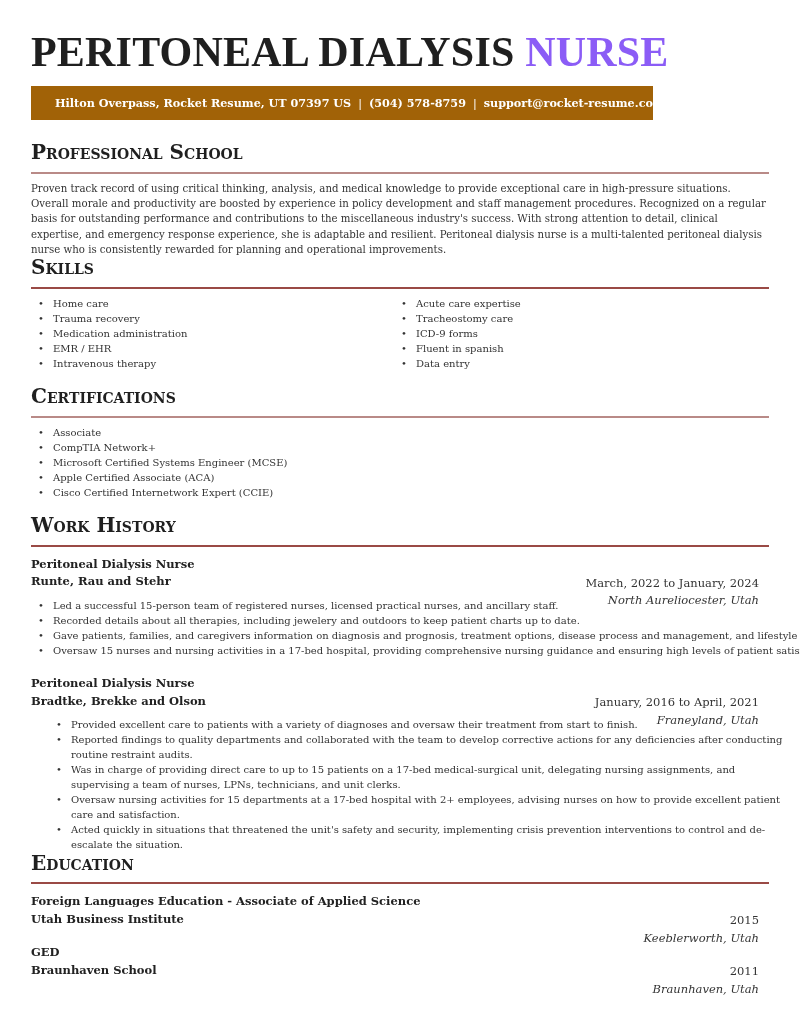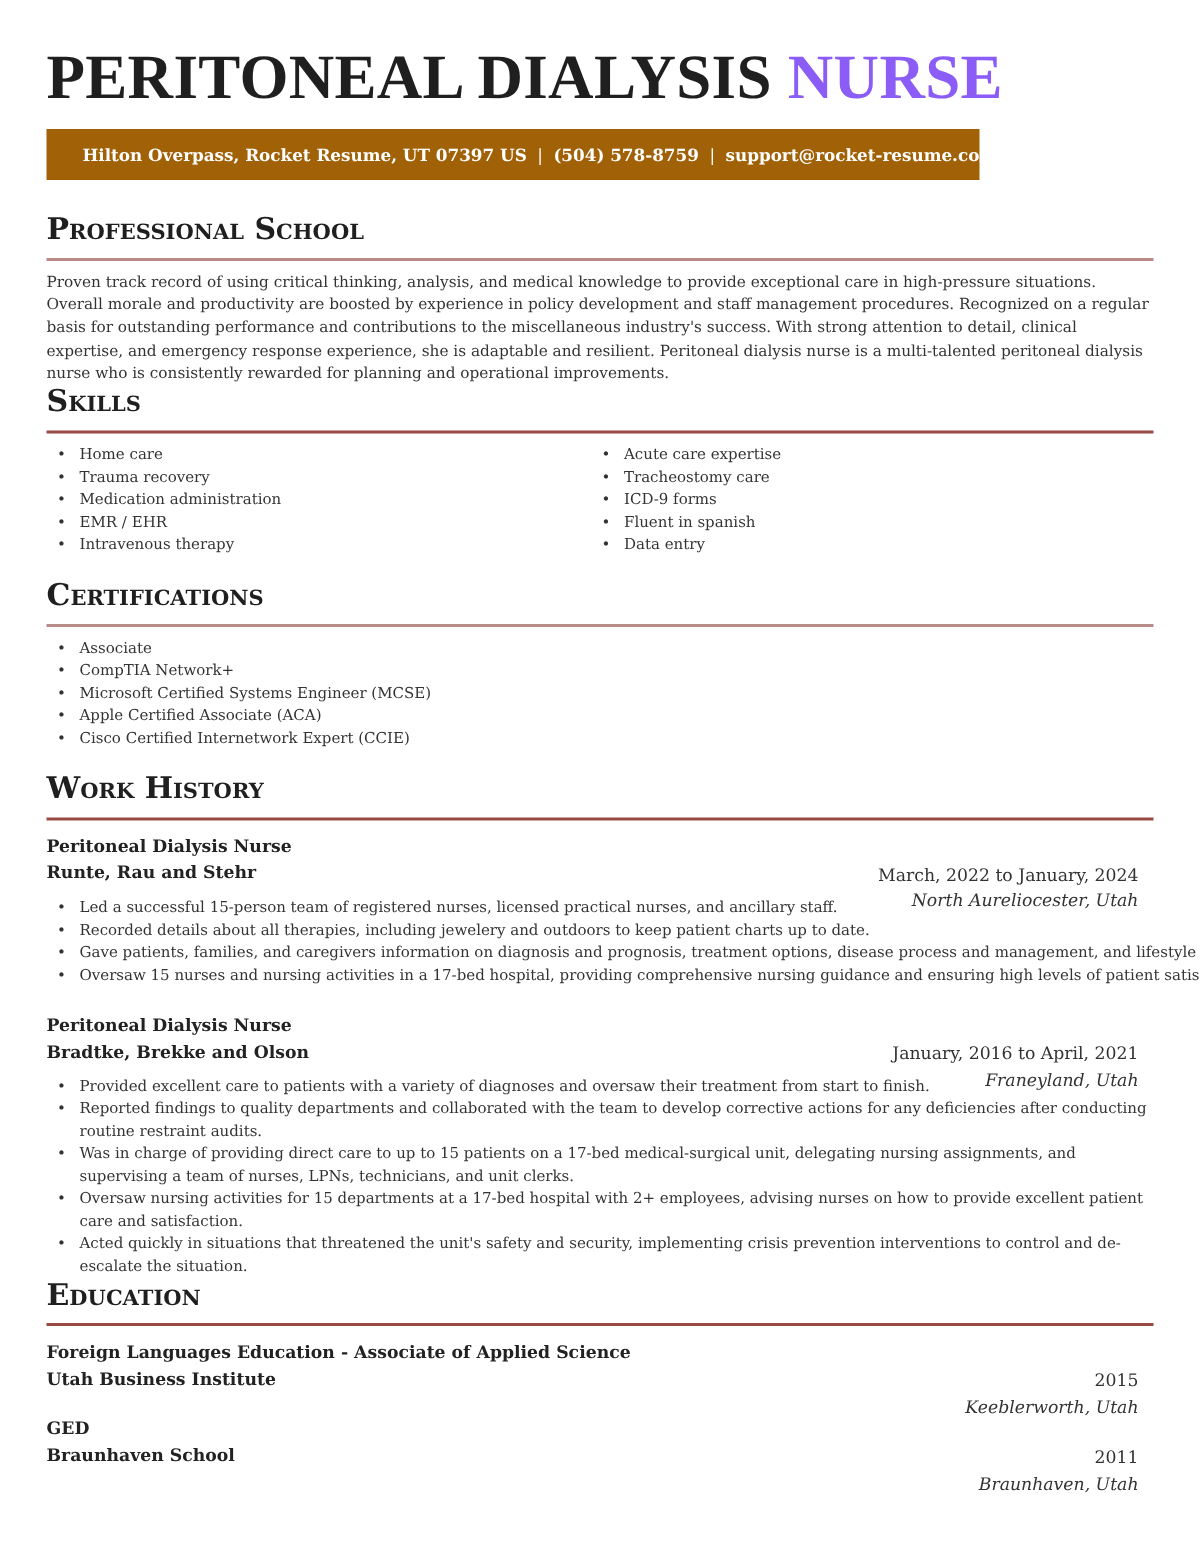--- a/index.html
+++ b/index.html
@@ -147,21 +147,21 @@
 
   <div>
     <div class="row" style="top:674px;">
       <span class="left">Peritoneal Dialysis Nurse</span>
       <span class="right">January, 2016 to April, 2021</span>
     </div>
     <div class="row" style="top:692px;">
       <span class="left">Bradtke, Brekke and Olson</span>
       <span class="right italic">Franeyland, Utah</span>
     </div>
-    <ul class="blist wrap" style="top:717px; left:0; width:738px;">
+    <ul class="blist wrap" style="top:717px; left:18px; width:738px;">
       <li>Provided excellent care to patients with a variety of diagnoses and oversaw their treatment from start to finish.</li>
       <li>Reported findings to quality departments and collaborated with the team to develop corrective actions for any deficiencies after conducting routine restraint audits.</li>
       <li>Was in charge of providing direct care to up to 15 patients on a 17-bed medical-surgical unit, delegating nursing assignments, and supervising a team of nurses, LPNs, technicians, and unit clerks.</li>
       <li>Oversaw nursing activities for 15 departments at a 17-bed hospital with 2+ employees, advising nurses on how to provide excellent patient care and satisfaction.</li>
       <li>Acted quickly in situations that threatened the unit's safety and security, implementing crisis prevention interventions to control and de-escalate the situation.</li>
     </ul>
   </div>
 
   <div class="section-title" style="top:851px;">Education</div>
   <div class="rule dark" style="top:882px;"></div>

